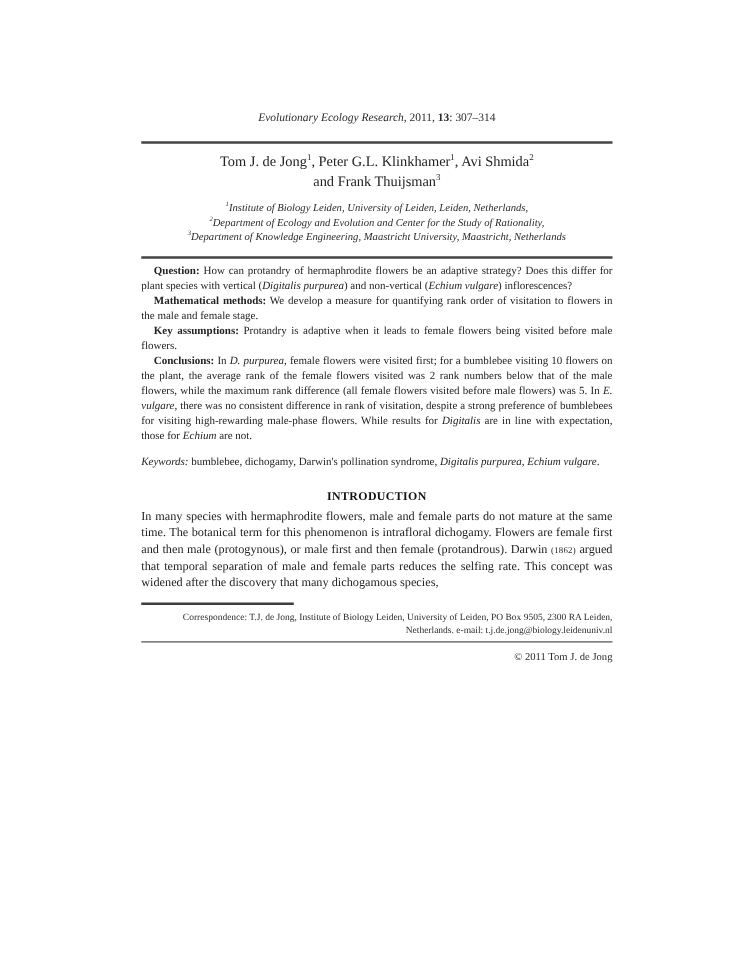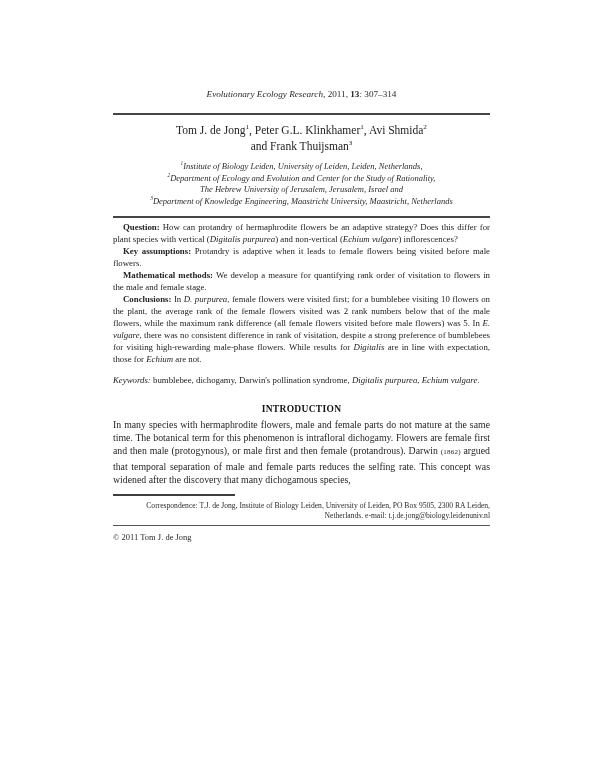--- a/index.html
+++ b/index.html
@@ -106,21 +106,21 @@
   }
   .footnote {
     margin-top: 5px;
     font-size: 7.6px;
     line-height: 10px;
     text-align: right;
     color: #2a2a2a;
   }
   .copyright {
     margin-top: 6px;
-    text-align: left;
+    text-align: right;
     font-size: 8.5px;
     line-height: 11px;
     color: #2a2a2a;
   }
 </style>
 </head>
 <body>
 
 <div class="page">
 
@@ -136,36 +136,35 @@
       <span>Tom J. de Jong</span><sup>1</sup><span>, </span><span>Peter G.L. Klinkhamer</span><sup>1</sup><span>, </span><span>Avi Shmida</span><sup>2</sup>
     </div>
     <div>
       <span>and </span><span>Frank Thuijsman</span><sup>3</sup>
     </div>
   </div>
 
   <div class="affiliations">
     <div><sup>1</sup><span>Institute of Biology Leiden, University of Leiden, Leiden, Netherlands,</span></div>
     <div><sup>2</sup><span>Department of Ecology and Evolution and Center for the Study of Rationality,</span></div>
-    <div><sup></sup><span>The Hebrew University of Jerusalem, Jerusalem, Israel and</span></div>
     <div><sup>3</sup><span>Department of Knowledge Engineering, Maastricht University, Maastricht, Netherlands</span></div>
   </div>
 
   <div class="rule rule-mid"></div>
 
 
   <div class="abstract">
     <p>
       <b>Question:</b><span> How can protandry of hermaphrodite flowers be an adaptive strategy? Does this differ for plant species with vertical (</span><i>Digitalis purpurea</i><span>) and non-vertical (</span><i>Echium vulgare</i><span>) inflorescences?</span>
     </p>
     <p>
-      <b>Key assumptions:</b><span> Protandry is adaptive when it leads to female flowers being visited before male flowers.</span>
+      <b>Mathematical methods:</b><span> We develop a measure for quantifying rank order of visitation to flowers in the male and female stage.</span>
     </p>
     <p>
-      <b>Mathematical methods:</b><span> We develop a measure for quantifying rank order of visitation to flowers in the male and female stage.</span>
+      <b>Key assumptions:</b><span> Protandry is adaptive when it leads to female flowers being visited before male flowers.</span>
     </p>
     <p>
       <b>Conclusions:</b><span> In </span><i>D. purpurea</i><span>, female flowers were visited first; for a bumblebee visiting 10 flowers on the plant, the average rank of the female flowers visited was 2 rank numbers below that of the male flowers, while the maximum rank difference (all female flowers visited before male flowers) was 5. In </span><i>E. vulgare</i><span>, there was no consistent difference in rank of visitation, despite a strong preference of bumblebees for visiting high-rewarding male-phase flowers. While results for </span><i>Digitalis</i><span> are in line with expectation, those for </span><i>Echium</i><span> are not.</span>
     </p>
   </div>
 
   <div class="keywords">
     <i>Keywords:</i><span> bumblebee, dichogamy, Darwin's pollination syndrome, </span><i>Digitalis purpurea</i><span>, </span><i>Echium vulgare</i><span>.</span>
   </div>
 

